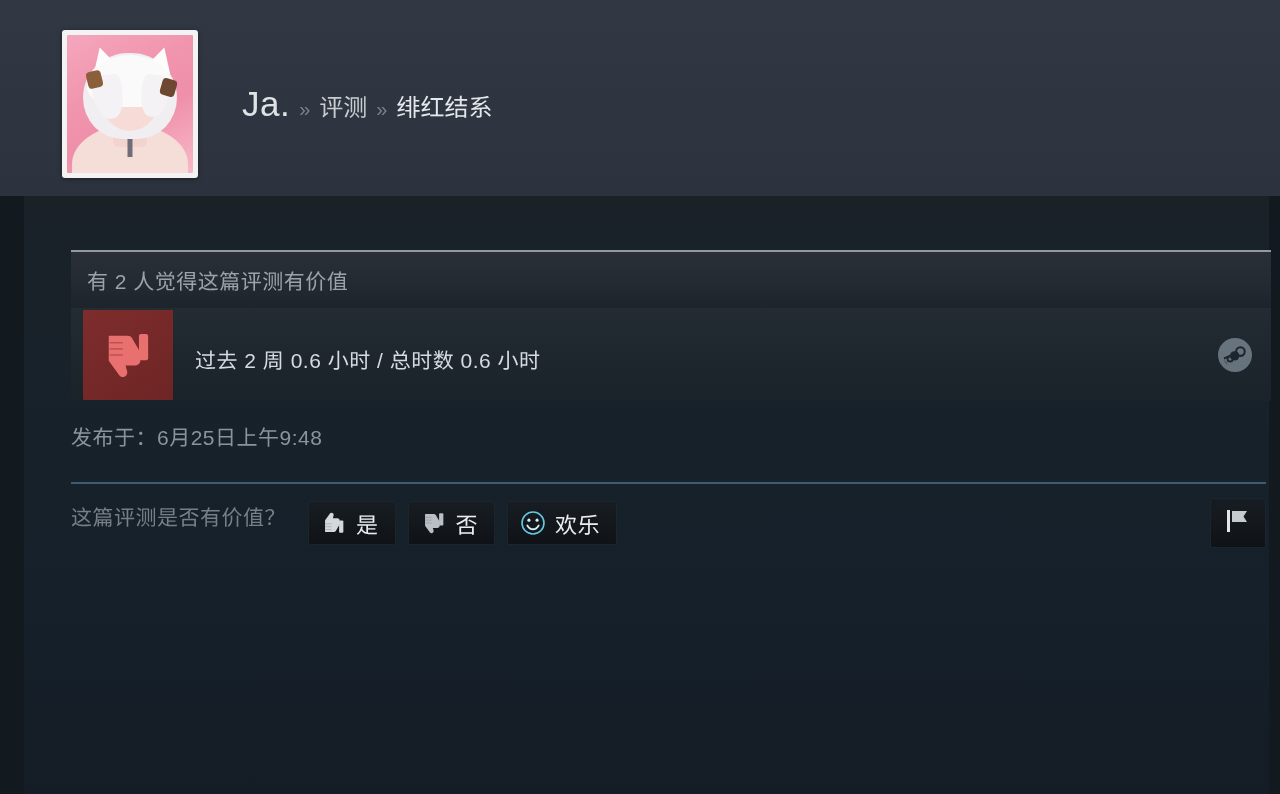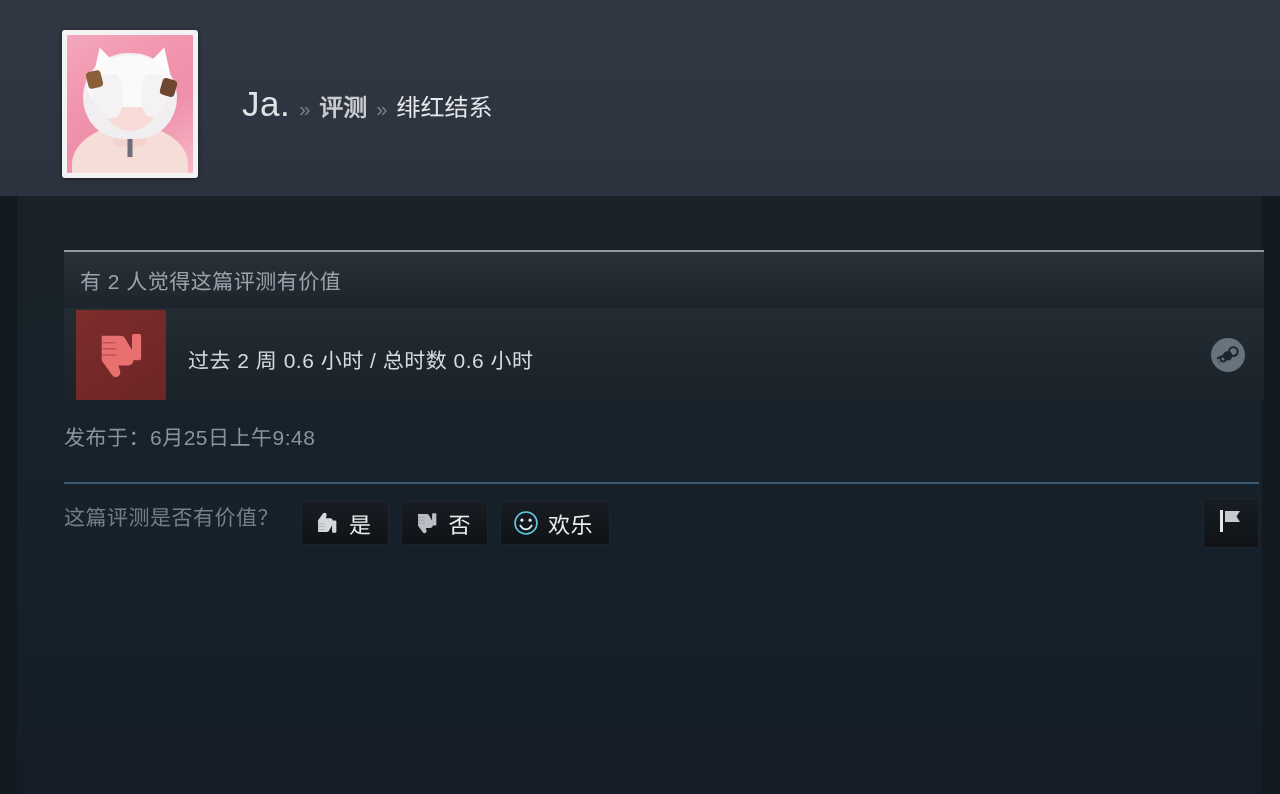--- a/index.html
+++ b/index.html
@@ -193,40 +193,40 @@
     font-weight: 400;
   }
   .crumb-sep {
     font-size: 20px;
     color: #7a828c;
     margin: 0 9px;
   }
   .crumb-link {
     font-size: 24px;
     color: #c8ccd0;
-    font-weight: 700;
+    font-weight: 400;
   }
   .crumb-game {
     font-size: 24px;
     color: #e4e8ea;
     font-weight: 400;
   }
 
   
   .body-region {
     position: absolute;
     left: 0;
     top: 196px;
     width: 1280px;
     height: 598px;
     background: #121a20;
   }
   .content-col {
     position: absolute;
-    left: 17px;
+    left: 24px;
     top: 0;
     width: 1245px;
     height: 598px;
     background: linear-gradient(180deg, #1a2228 0%, #18222a 30%, #16202a 65%, #141d26 100%);
     box-sizing: border-box;
   }
   .review-block {
     position: absolute;
     left: 47px;
     top: 54px;

